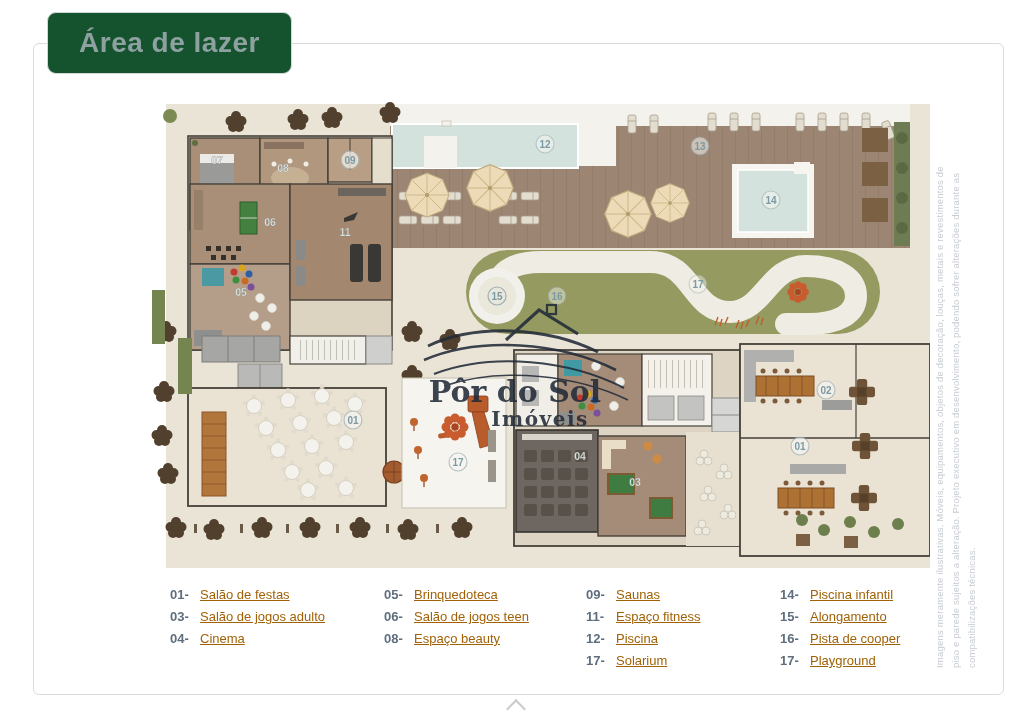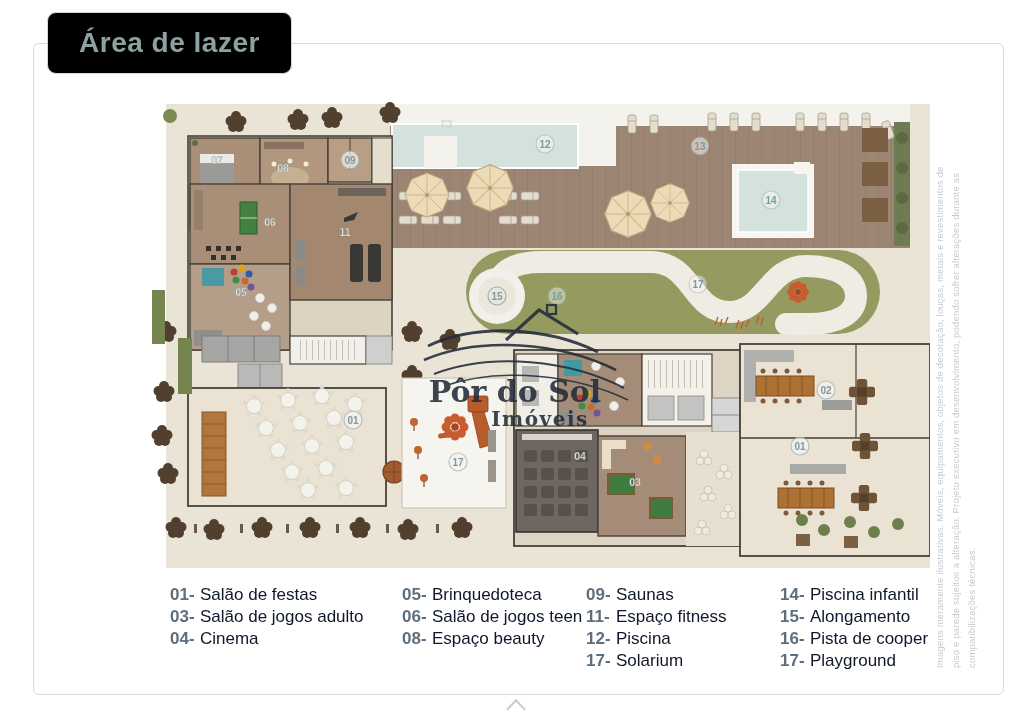--- a/index.html
+++ b/index.html
@@ -1,30 +1,30 @@
 <!DOCTYPE html>
 <html><head>
 <meta charset="utf-8">
 <style>
   html,body{margin:0;padding:0;background:#ffffff;}
   .page{position:relative;width:1024px;height:713px;background:#ffffff;overflow:hidden;
         font-family:"Liberation Sans",sans-serif;}
   .frame{position:absolute;left:33px;top:43px;width:969px;height:650px;
          border:1.5px solid #d8dcdc;border-radius:6px;background:#ffffff;}
-  .title-box{position:absolute;left:47px;top:12px;width:243px;height:60px;background:#000000;
+  .title-box{position:absolute;left:47px;top:12px;width:243px;height:60px;background:#14532d;
              border:1.5px solid #d2d7d7;border-radius:9px;display:flex;align-items:center;justify-content:center;
              z-index:6;}
   .title-box h1{margin:0;font-size:28px;font-weight:bold;color:#8ea1a1;letter-spacing:.5px;}
   .plan{position:absolute;left:150px;top:100px;width:780px;height:470px;z-index:2;}
   .watermark{position:absolute;left:420px;top:296px;width:230px;height:145px;z-index:5;pointer-events:none;}
-  .legend{position:absolute;top:584px;z-index:4;font-size:17px;line-height:22px;}
+  .legend{position:absolute;top:584px;z-index:4;font-size:13px;line-height:22px;}
   .legend .row{display:flex;white-space:nowrap;}
   .legend .num{font-weight:bold;color:#5f6e7e;min-width:30px;}
-  .legend .lbl{color:#0f172a;}
-  .col1{left:170px;} .col2{left:384px;margin-left:18px;} .col3{left:586px;} .col4{left:736px;margin-left:44px;}
+  .legend .lbl{color:#a16207;text-decoration:underline;}
+  .col1{left:170px;} .col2{left:384px;} .col3{left:586px;} .col4{left:736px;margin-left:44px;}
   .disclaimer{position:absolute;left:650px;top:340px;width:610px;height:46px;
               transform:rotate(-90deg);transform-origin:center;z-index:3;
               font-size:9.5px;line-height:16px;color:#c6cbd1;letter-spacing:.2px;}
   .caret{position:absolute;left:509px;top:702px;width:12px;height:12px;
          border-left:2px solid #cbcbcb;border-top:2px solid #cbcbcb;transform:rotate(45deg);z-index:6;}
   svg text.badge-t{font-family:"Liberation Sans",sans-serif;font-size:10px;font-weight:bold;fill:#7b9aa4;text-anchor:middle;}
   svg text.plain-t{font-family:"Liberation Sans",sans-serif;font-size:10.5px;font-weight:bold;fill:#d5e6ea;text-anchor:middle;
                    stroke:#8c7a68;stroke-width:.25;}
   svg text.wm1{font-family:"DejaVu Serif",serif;font-size:30px;font-weight:bold;fill:#222b38;text-anchor:middle;}
   svg text.wm2{font-family:"DejaVu Serif",serif;font-size:20px;font-weight:bold;fill:#222b38;text-anchor:middle;letter-spacing:1.5px;}

